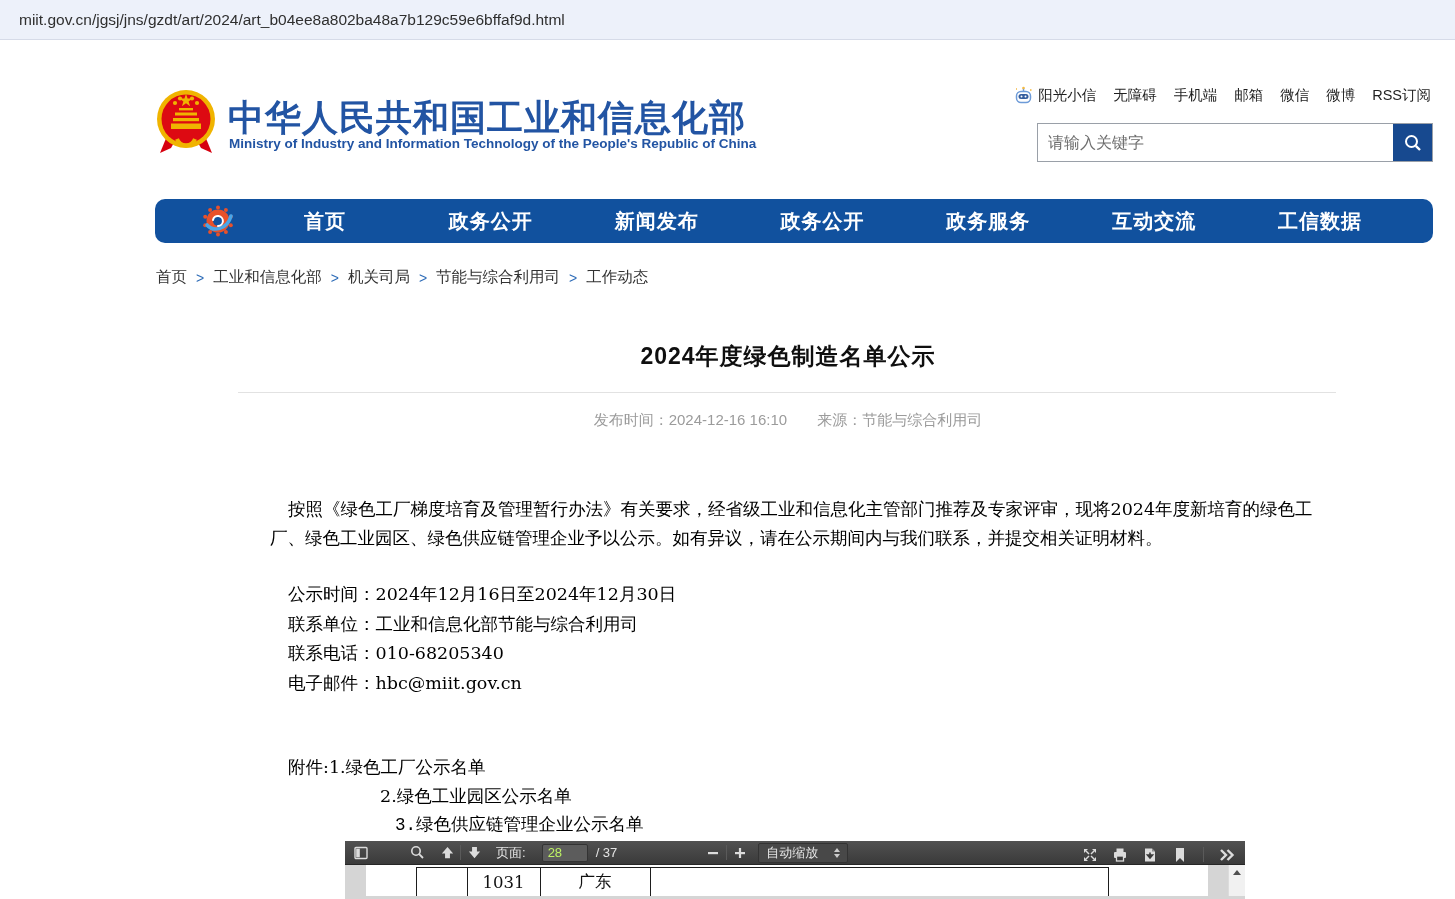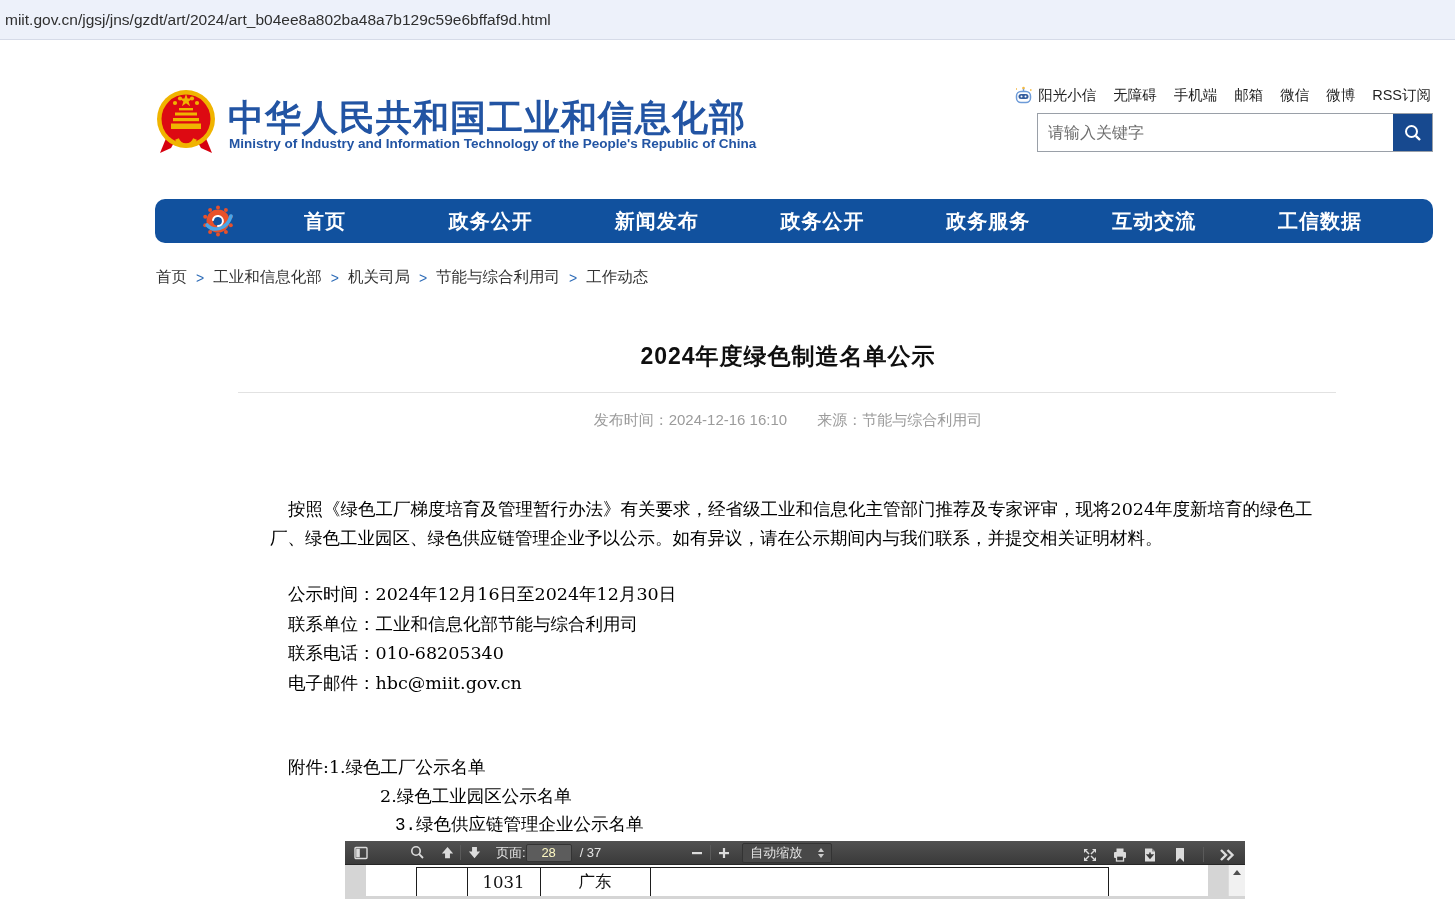--- a/index.html
+++ b/index.html
@@ -8,33 +8,33 @@
     --search-button-blue:#17498f;
     --toolbar-dark:#454545;
     --pdf-bg:#d5d5d5;
   }
   *{margin:0;padding:0;box-sizing:border-box;}
   html,body{width:1455px;height:899px;overflow:hidden;}
   body{position:relative;background:#fff;font-family:"Liberation Sans",sans-serif;}
 
   
   .url-bar{position:absolute;left:0;top:0;width:1455px;height:40px;background:#edf1fa;
-    border-bottom:1px solid #d6dbe8;display:flex;align-items:center;padding-left:5px;
+    border-bottom:1px solid #d6dbe8;display:flex;align-items:center;padding-left:19px;
     font-size:15.5px;color:#2f2f2f;}
 
   
   .emblem{position:absolute;left:155px;top:86px;}
   .site-title{position:absolute;left:228px;top:94px;font-size:36px;font-weight:bold;
     color:var(--header-blue);letter-spacing:1px;white-space:nowrap;text-align:center;}
   .site-subtitle{position:absolute;left:229px;top:136px;font-size:13.5px;font-weight:bold;
     color:var(--header-blue);white-space:nowrap;}
   .quick-links{position:absolute;top:86px;right:24px;display:flex;align-items:center;gap:17px;
     font-size:14.5px;color:#1f1f1f;}
   .quick-links a{color:#1f1f1f;text-decoration:none;display:flex;align-items:center;gap:5px;white-space:nowrap;}
-  .search-box{position:absolute;left:1037px;top:113px;width:396px;height:39px;
+  .search-box{position:absolute;left:1037px;top:123px;width:396px;height:39px;
     border:1px solid #9aa0a8;display:flex;background:#fff;}
   .search-input{flex:1;border:none;outline:none;padding:0 10px;font-size:16px;color:#333;
     font-family:"Liberation Sans",sans-serif;}
   .search-input::placeholder{color:#6e6e6e;}
   .search-btn{width:39px;background:var(--search-button-blue);border:none;display:flex;
     align-items:center;justify-content:center;cursor:pointer;}
 
   
   .nav{position:absolute;left:155px;top:199px;width:1278px;height:44px;background:var(--nav-blue);
     border-radius:10px;display:flex;align-items:center;padding:0 30px 0 45px;}
@@ -67,21 +67,21 @@
   
   .pdf-viewer{position:absolute;left:345px;top:841px;width:900px;height:58px;overflow:hidden;
     background:var(--pdf-bg);}
   .pdf-toolbar{height:24px;background:linear-gradient(#515151,#3a3a3a);
     border-bottom:1px solid #262626;display:flex;align-items:center;color:#e4e4e4;
     font-size:13px;position:relative;}
   .tb-btn{display:flex;align-items:center;justify-content:center;width:20px;height:22px;cursor:pointer;flex:0 0 auto;}
   .tb-sep{width:1px;height:15px;background:#2c2c2c;border-right:1px solid #5a5a5a;margin:0 3px;flex:0 0 auto;}
   .page-label{margin-left:12px;white-space:nowrap;}
   .page-input{width:46px;height:18px;background:#5c5c5c;border:1px solid #333;border-radius:2px;
-    color:#fef9c3;text-align:center;font-size:13px;padding:0 5px;margin-left:0;
+    color:#bef264;text-align:left;font-size:13px;padding:0 5px;margin-left:16px;
     font-family:"Liberation Sans",sans-serif;}
   .page-total{margin-left:8px;white-space:nowrap;}
   .zoom-select{height:20px;background:#484848;border:1px solid #333;border-radius:2px;
     display:flex;align-items:center;padding:0 7px;gap:16px;margin-left:8px;cursor:pointer;}
   .spin{display:flex;flex-direction:column;gap:2px;}
   .spin-up{width:0;height:0;border-left:3.5px solid transparent;border-right:3.5px solid transparent;
     border-bottom:4px solid #ccc;}
   .spin-down{width:0;height:0;border-left:3.5px solid transparent;border-right:3.5px solid transparent;
     border-top:4px solid #ccc;}
   .tb-right{position:absolute;right:8px;top:0;height:27px;display:flex;align-items:center;gap:10px;}

